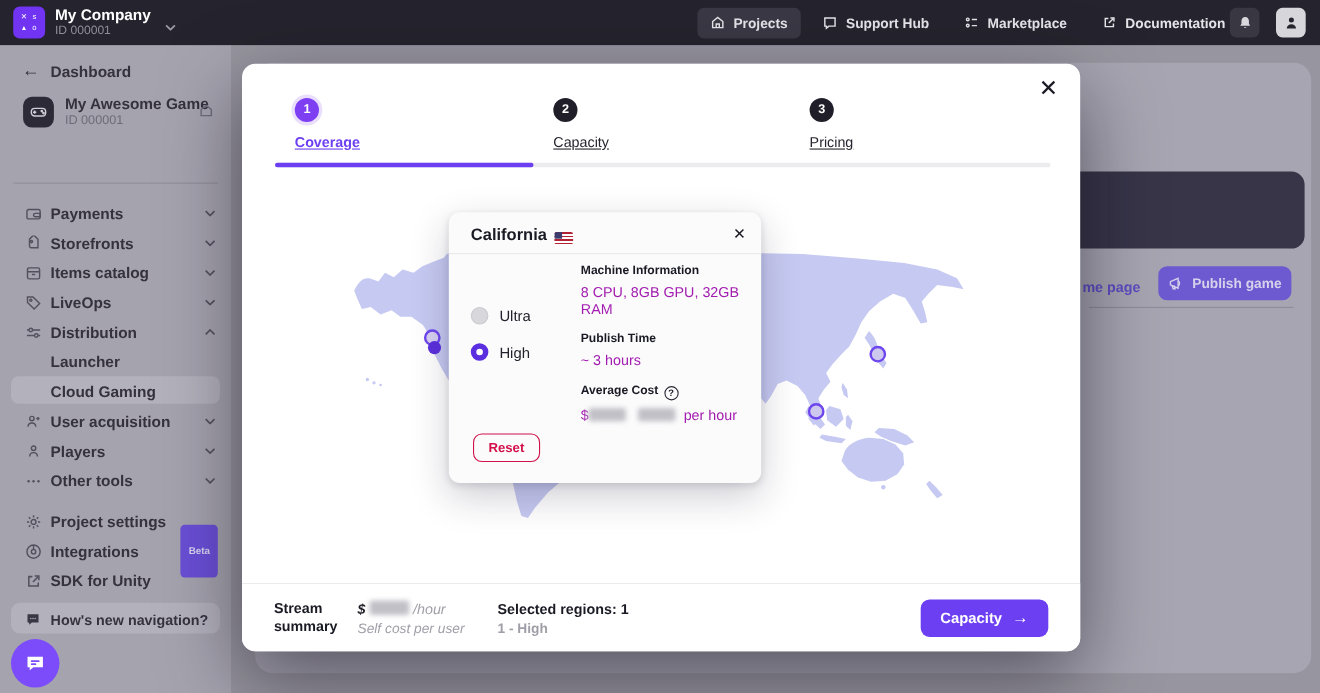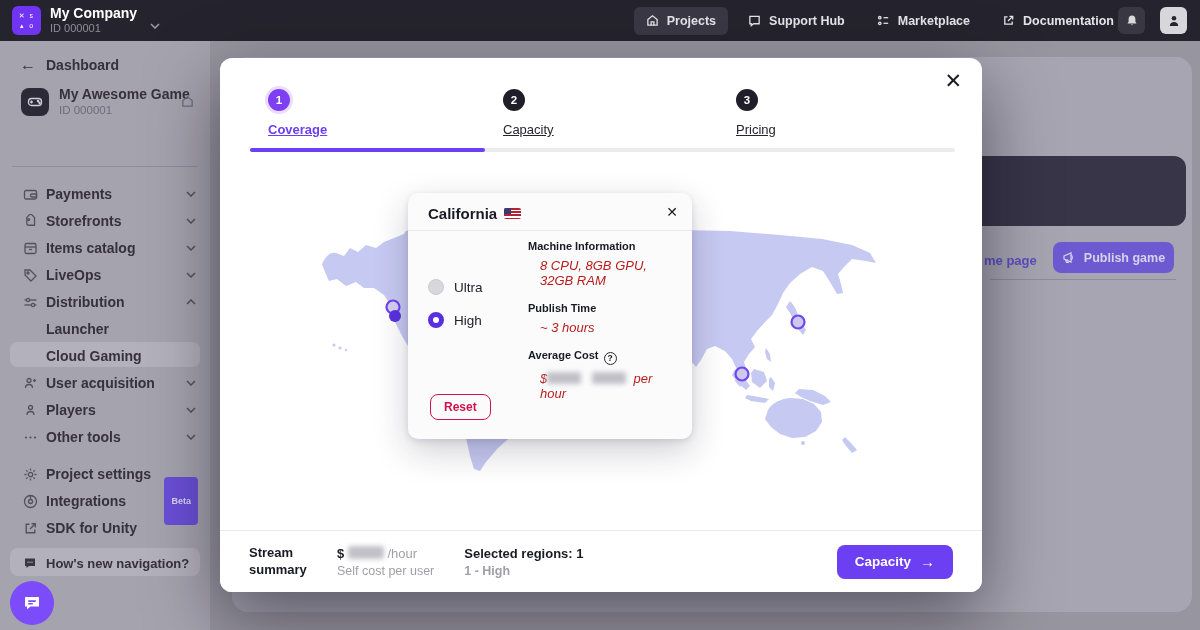--- a/index.html
+++ b/index.html
@@ -58,40 +58,40 @@
   .step-label { position:absolute; top:33px; left:0; font-size:13px; font-weight:400; color:#26242e; white-space:nowrap;text-decoration:underline; }
   .step-label.active { color:#6d3ef2; font-weight:700; }
   .s1 { left:48px; } .s2 { left:283px; } .s3 { left:516px; }
   .progress-track { position:absolute; left:30px; top:90px; width:705px; height:4px; border-radius:2px; background:#ececef; }
   .progress-fill { position:absolute; left:0; top:0; height:4px; border-radius:2px; background:#6d3ff2; width:235px; }
 
   .map-svg { position:absolute; left:0; top:0; width:762px; height:534px; }
 
   
   .region-card { position:absolute; left:188px; top:135px; width:284px; height:246px; background:#fbfbfc; border-radius:10px; box-shadow:0 12px 34px rgba(35,30,60,.22), 0 2px 6px rgba(35,30,60,.12); }
-  .rc-title { position:absolute; left:20px; top:12px; font-size:15px; font-weight:700; color:#1a1a24; display:flex; align-items:center; gap:7px; }
+  .rc-title { position:absolute; left:20px; top:12px; font-size:15px; font-weight:700; color:#1a1a24; display:flex; align-items:flex-end; gap:7px; }
   .flag { position:relative; width:17px; height:11px; border-radius:2px; overflow:hidden; background:repeating-linear-gradient(180deg,#b22234 0 1.6px,#fff 1.6px 3.2px); }
   .flag::after { content:""; position:absolute; left:0; top:0; width:7px; height:5.5px; background:#3c3b6e; }
   .rc-close { position:absolute; right:14px; top:11px; font-size:14px; color:#1a1a24; }
   .rc-divider { position:absolute; left:0; top:37px; width:284px; height:1px; background:#e9e9ec; }
   .rc-col-labels { position:absolute; left:120px; top:47px; }
   .rc-h { font-size:11px; font-weight:700; color:#1a1a24; }
-  .rc-v { font-size:13px; color:#b91c1c; margin:6px 12px 14px;font-style:italic; }
+  .rc-v { font-size:13px; color:#a21caf; margin:6px 0 14px; }
   .radio-row { position:absolute; left:20px; display:flex; align-items:center; gap:10px; font-size:13.5px; color:#23212b; }
   .radio { width:16px; height:16px; border-radius:50%; }
   .radio.off { background:#d7d7dc; border:1px solid #c9c9cf; }
   .radio.on { background:#fff; border:5px solid #5b2fe0; }
   .info-ic { display:inline-flex; width:13px; height:13px; border:1.2px solid #2a2834; border-radius:50%; font-size:8.5px; font-weight:700; align-items:center; justify-content:center; vertical-align:-2px; margin-left:5px; }
   .blur-chip { display:inline-block; height:12px; background:#c1c0c7; border-radius:2px; filter:blur(2.5px); vertical-align:-1px; }
   .reset-btn { position:absolute; left:22px; top:201px; height:25px; padding:12px 13px; border:1.5px solid #d2114a; border-radius:8px; color:#d2114a; font-size:12px; font-weight:700; background:transparent; display:flex; align-items:center; }
 
   
   .m-footer { position:absolute; left:0; bottom:0; width:762px; height:62px; border-top:1px solid #ebebee; border-radius:0 0 12px 12px; background:#fff; display:flex; align-items:center; padding:0 29px; }
   .f-summary { width:72px; font-size:13px; font-weight:700; color:#1a1a24; line-height:1.3; }
-  .f-price { margin-left:16px; font-size:13px; color:#1a1a24; }
+  .f-price { margin-left:4px; font-size:13px; color:#1a1a24;font-style:italic; }
   .f-gray { color:#a09fa8; font-weight:400; }
   .f-caption { font-size:12.5px; color:#a09fa8; margin-top:3px; }
   .f-regions { margin-left:30px; font-size:13px; font-weight:700; color:#1a1a24; }
   .capacity-btn { margin-left:auto; height:34px; padding:0 18px; background:#6d3ff2; border-radius:8px; color:#fff; font-size:13.5px; font-weight:700; display:flex; align-items:center; gap:9px; border:none; }
   .arrow-glyph { font-size:15px; font-weight:400; }
 </style>
 </head>
 <body>
 
 <div class="topbar">

